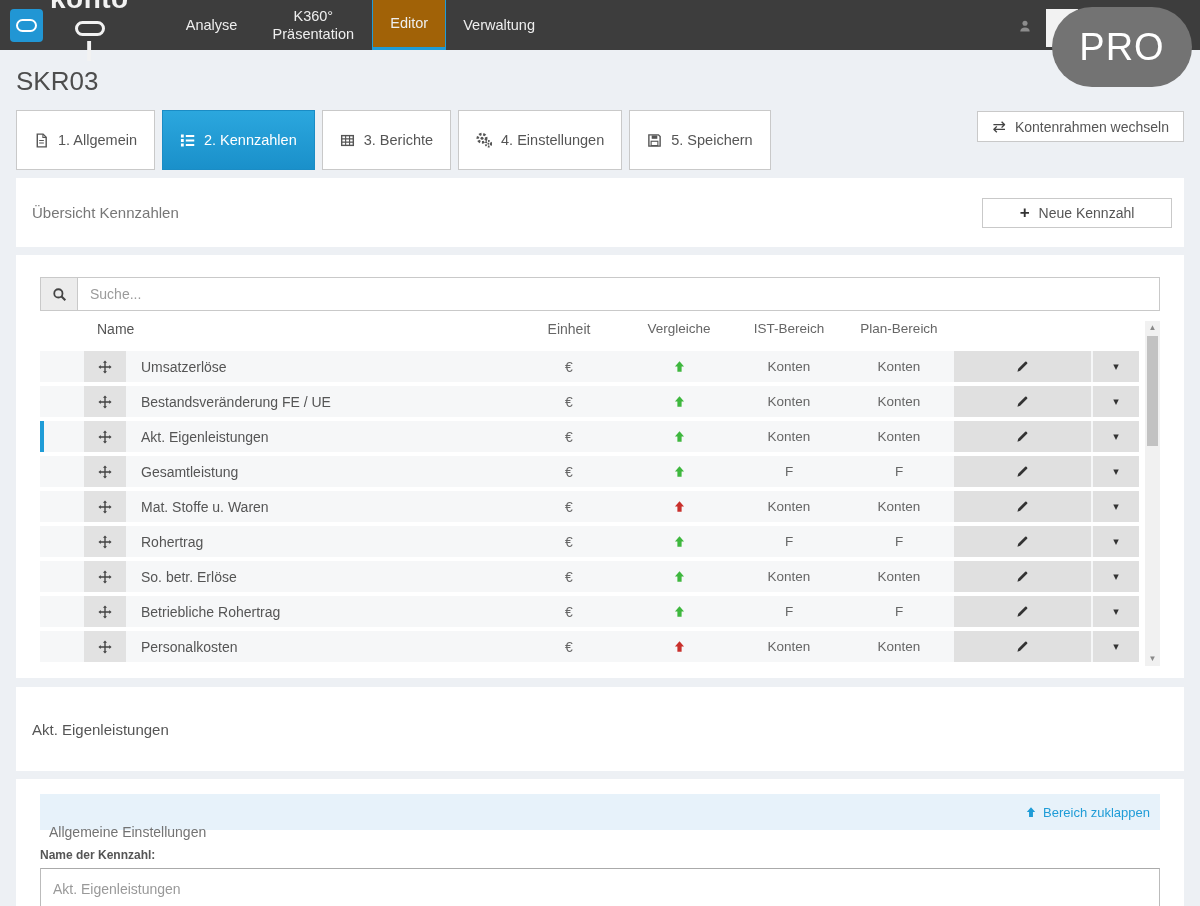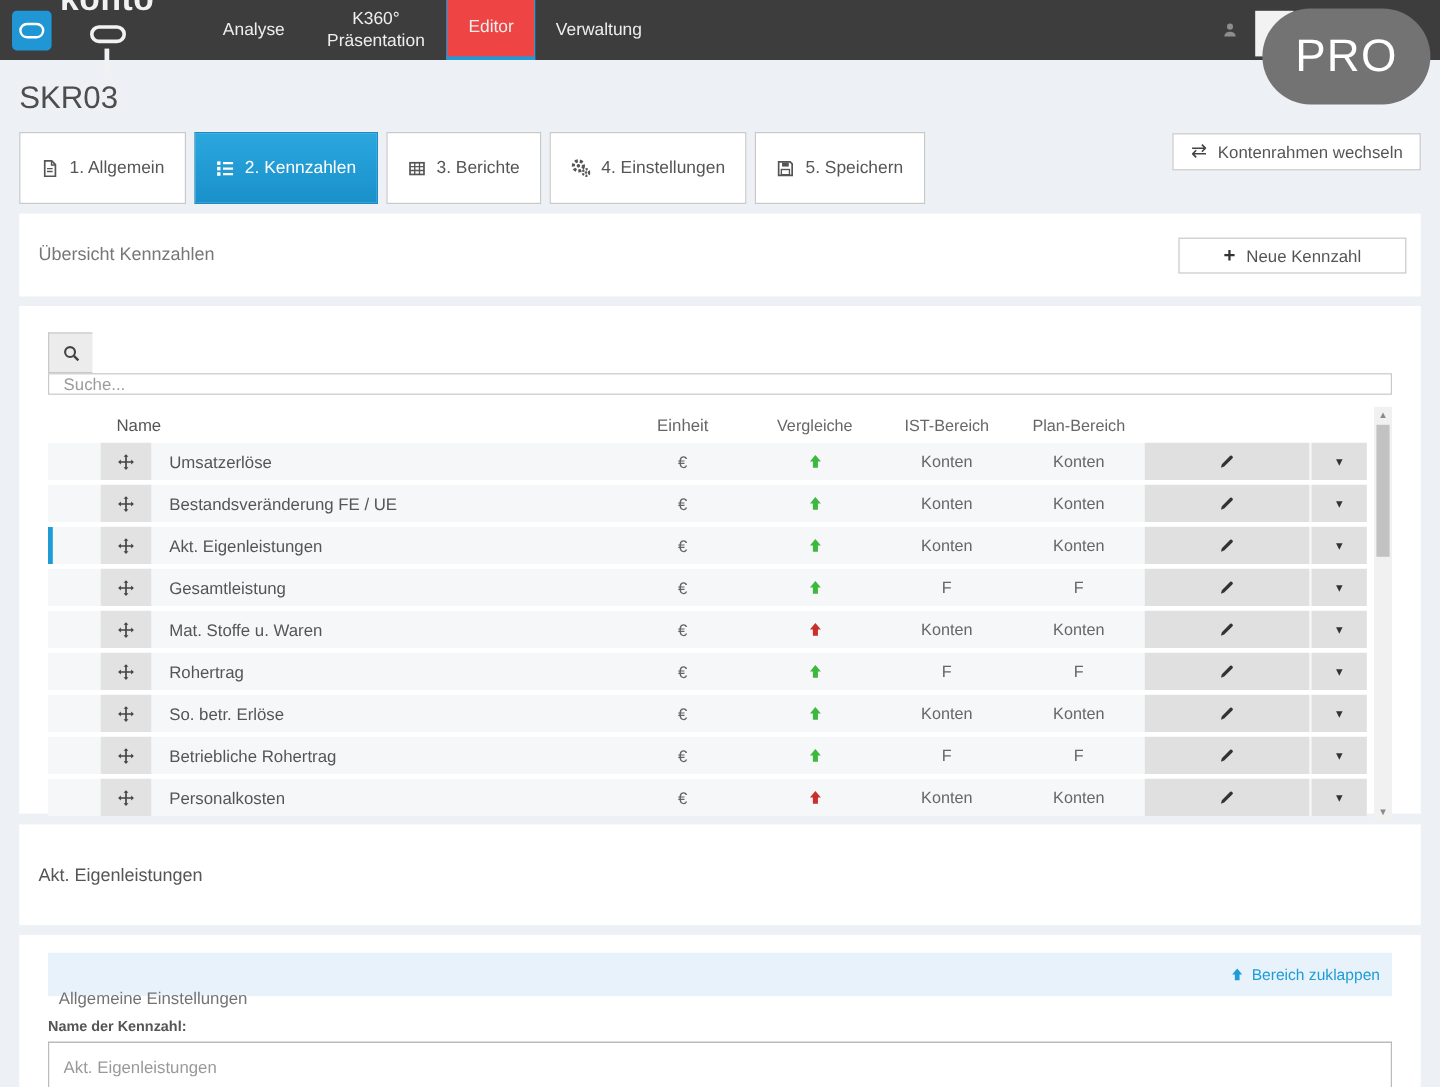--- a/index.html
+++ b/index.html
@@ -16,21 +16,21 @@
   
   .navbar { height: 50px; background: #3d3d3d; display: flex; align-items: stretch; position: relative; z-index: 5; }
   .brand { display: flex; align-items: center; padding: 0 12px 0 10px; cursor: pointer; }
   .brand-icon { width: 33px; height: 33px; background: #2196d4; border-radius: 4px; position: relative; margin-right: 7px; }
   .brand-icon::after { content: ""; position: absolute; left: 6px; right: 6px; top: 10px; bottom: 10px; border: 2.5px solid #fff; border-radius: 7px; }
   .brand-text { color: #f2f2f2; font-size: 28px; font-weight: bold; letter-spacing: 0.5px; display: flex; align-items: center; flex-direction: column; }
   .brand-pill { display: inline-block; width: 30px; height: 15px; border: 3px solid #f2f2f2; border-radius: 9px; margin: 6px 2px 0 3px; }
   .nav-items { display: flex; margin-left: 28px; }
   .nav-item { color: #eee; font-size: 14.5px; padding: 0 17px; display: flex; align-items: center; justify-content: center; text-align: center; cursor: pointer; line-height: 1.25; }
   .nav-item.wrap { max-width: 118px; }
-  .nav-item.active { background: #ef4444; border-left: 1px solid #1f9cd7; border-right: 1px solid #1f9cd7; border-bottom: 3px solid #1f9cd7; }
+  .nav-item.active { background: #a16207; border-left: 1px solid #1f9cd7; border-right: 1px solid #1f9cd7; border-bottom: 3px solid #1f9cd7; }
   .nav-user { position: absolute; right: 168px; top: 50%; transform: translateY(-50%); color: #8d8d8d; }
   .nav-white-box { position: absolute; right: 122px; top: 9px; width: 32px; height: 38px; background: #f2f2f2; }
   .pro-badge { position: absolute; top: 7px; right: 8px; width: 140px; height: 80px; background: #737373; border-radius: 42px; color: #fff; font-size: 38px; display: flex; align-items: center; justify-content: center; z-index: 10; letter-spacing: 1px; }
 
   
   .page-title { font-size: 26px; font-weight: normal; color: #4d4d4d; margin: 16px 0 0 16px; }
 
   .tab-row { display: flex; gap: 7px; margin: 13px 16px 0; align-items: flex-start; }
   .tab { height: 60px; background: #fff; border: 1px solid #c9c9c9; display: flex; align-items: center; padding: 0 17px; font-size: 14.5px; color: #555; gap: 9px; cursor: pointer; }
   .tab.active { background: linear-gradient(#2ba7de, #1a90ca); color: #fff; border-color: #1a8cc5; }
@@ -40,28 +40,28 @@
 
   
   .card { background: #fff; margin: 8px 16px 0; }
   .card-overview { height: 69px; display: flex; align-items: center; justify-content: space-between; padding: 0 12px 0 16px; }
   .section-title { font-size: 15px; color: #777; }
   .new-kpi-btn { width: 190px; height: 30px; justify-content: center; }
   .plus-glyph { font-size: 17px; font-weight: bold; color: #333; line-height: 1; }
 
   
   .card-table { margin-top: 8px; padding: 22px 24px 12px; height: 423px; }
-  .search-group { display: flex; flex-direction: column; }
+  .search-group { display: flex; }
   .search-addon { width: 37px; height: 34px; background: #ececec; border: 1px solid #c9c9c9; border-right: none; display: flex; align-items: center; justify-content: center; color: #444; }
   .search-input { flex: 1; height: 34px; border: 1px solid #c9c9c9; padding: 0 12px; font-size: 14px; color: #555; font-family: inherit; outline: none; }
   .search-input::placeholder { color: #9b9b9b; }
 
   .table-wrap { display: flex; margin-top: 10px; }
   .tbl { flex: 1; }
-  .thead { display: flex; align-items: center; height: 30px; font-size: 13.5px; color: #666; }
+  .thead { display: flex; align-items: flex-start; height: 30px; font-size: 13.5px; color: #666; }
   .row { display: flex; align-items: stretch; height: 31px; margin-bottom: 4px; background: #f6f7f8; cursor: pointer; padding-left: 44px; }
   .row[data-selected="true"] { box-shadow: inset 4px 0 0 #1f9cd7; }
   .cell { display: flex; align-items: center; }
   .c-handle { width: 42px; background: #e2e2e2; justify-content: center; color: #444; cursor: move; }
   .c-name { flex: 1; padding-left: 15px; font-size: 14px; color: #555; }
   .c-unit, .c-comp, .c-ist, .c-plan { width: 110px; justify-content: center; font-size: 13.5px; color: #666; }
   .c-unit { font-size: 14px; }
   .c-edit { width: 137px; background: #e0e0e0; justify-content: center; color: #333; cursor: pointer; }
   .c-caret { width: 46px; margin-left: 2px; background: #e0e0e0; justify-content: center; color: #333; font-size: 11px; cursor: pointer; }
   .trend-arrow { display: inline-flex; }

